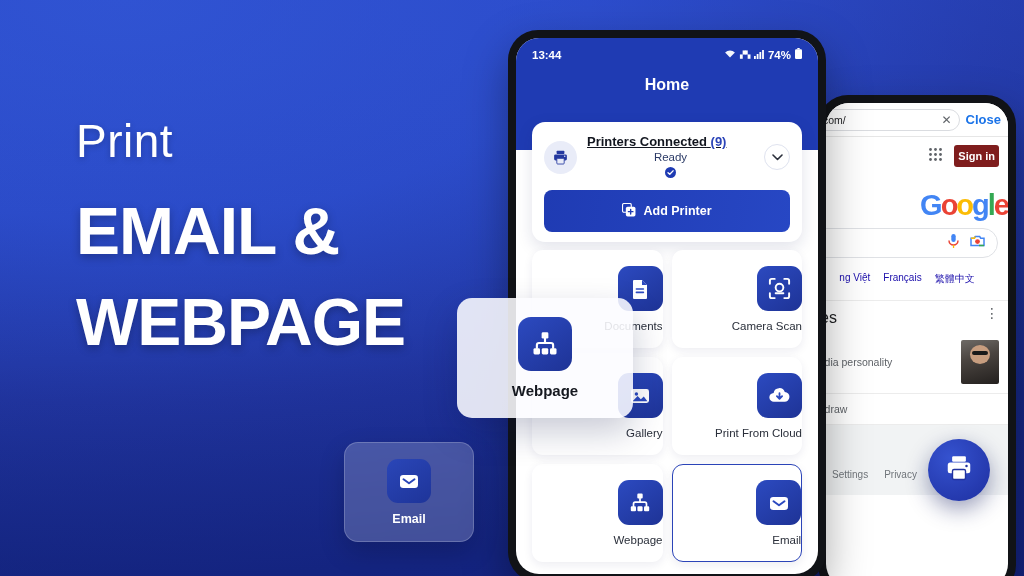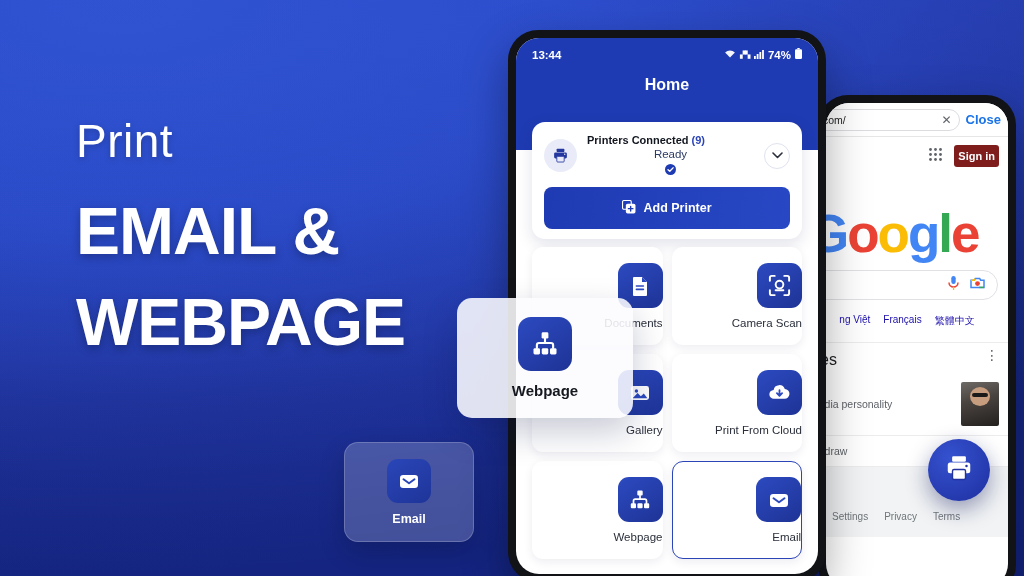--- a/index.html
+++ b/index.html
@@ -101,21 +101,21 @@
     position:relative; top:-28px;
     background:#fff; border-radius:13px; padding:12px 12px 10px 12px;
     box-shadow:0 5px 16px rgba(20,30,90,.13);
   }
   .pc-row{ display:flex; align-items:center; gap:10px; }
   .pc-ico{
     width:33px;height:33px;border-radius:50%;background:#e9ecf8;
     display:flex;align-items:center;justify-content:center;flex:0 0 auto;
   }
   .pc-txt{ flex:1; }
-  .pc-title{ font-size:11px; font-weight:bold; color:#12161f; }
+  .pc-title{ font-size:13px; font-weight:bold; color:#12161f;text-decoration:underline; }
   .pc-title .cnt{ color:#2b44b8; }
   .pc-sub{ font-size:11.5px; color:#2b3a66; margin-top:2px; display:flex; align-items:center; gap:4px;flex-direction:column;}
   .pc-chev{
     width:26px;height:26px;border-radius:50%;border:1px solid #dfe3ef;
     display:flex;align-items:center;justify-content:center;flex:0 0 auto;
   }
   .add-btn{
     margin-top:10px; height:42px; border-radius:8px;
     background:linear-gradient(100deg,#1f3bb3,#2747c4);
     color:#fff; font-size:12.5px; font-weight:bold;
@@ -149,21 +149,21 @@
     display:flex;align-items:center;justify-content:space-between;
     padding:0 7px 0 10px; font-size:10.5px; color:#202124;
     margin-left:-14px;
   }
   .pb-close{ color:#1a73e8; font-size:13px; font-weight:bold; flex:0 0 auto; }
   .pb-nav{ display:flex; align-items:center; justify-content:flex-end; gap:11px; padding:8px 9px 4px 0; }
   .pb-signin{
     background:#7f1d1d;color:#fff;font-size:11px;font-weight:bold;
     padding:5px 4px;border-radius:3px;
   }
-  .goog{ text-align:left; margin:32px 0 6px -18px; font-size:53px; font-weight:bold; letter-spacing:-2px; }
+  .goog{ text-align:right; margin:18px 0 6px -18px; font-size:29px; font-weight:bold; letter-spacing:-2px; }
   .goog span:nth-child(1){color:#4285f4}.goog span:nth-child(2){color:#ea4335}
   .goog span:nth-child(3){color:#fbbc05}.goog span:nth-child(4){color:#4285f4}
   .goog span:nth-child(5){color:#34a853}.goog span:nth-child(6){color:#ea4335}
   .pb-search{
     margin:4px 10px 0 -20px; height:30px; border:1px solid #dfe1e5; border-radius:16px;
     display:flex;align-items:center;justify-content:flex-end;gap:10px;padding:0 12px;
   }
   .pb-langs{
     display:flex;gap:13px;justify-content:center;margin:14px 0 0 -20px;
     font-size:10px;color:#1a0dab;

